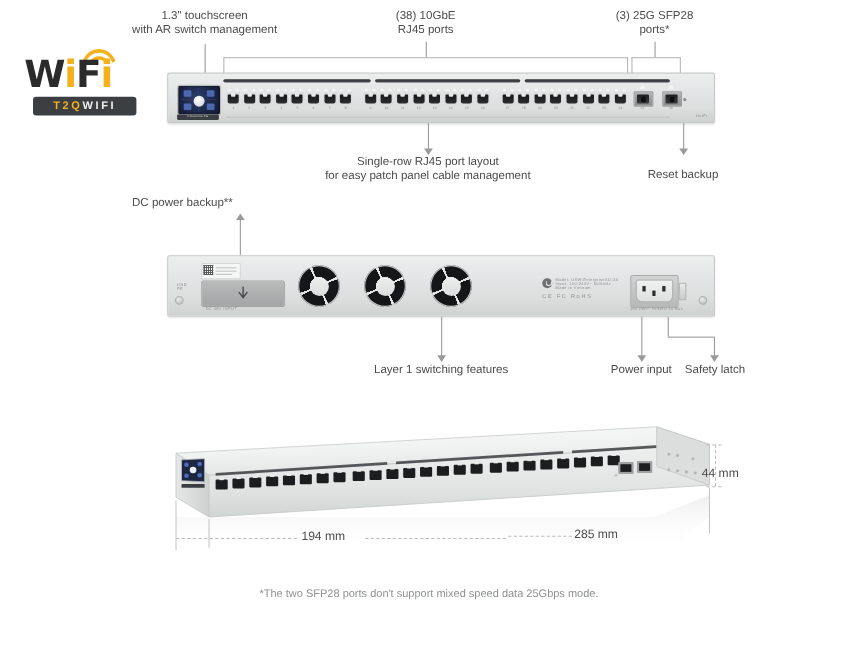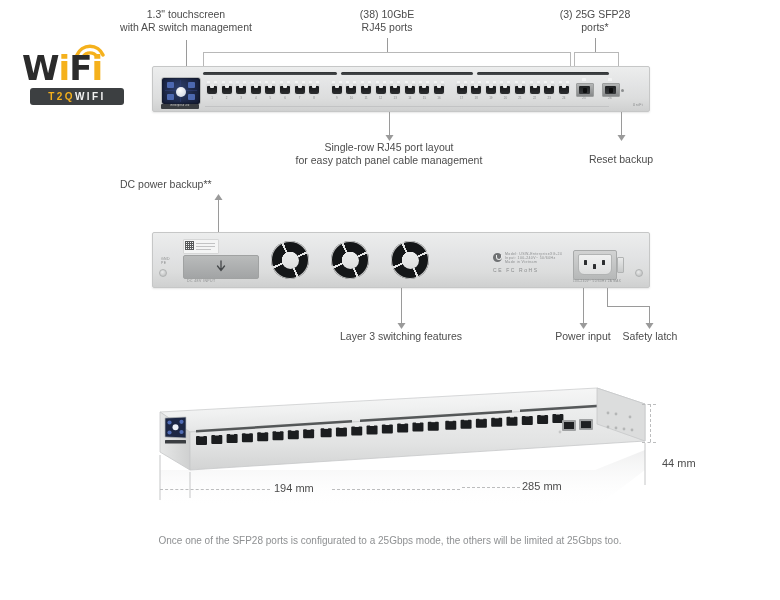--- a/index.html
+++ b/index.html
@@ -465,21 +465,21 @@
     </div>
   </div>
   <div class="certmarks" style="left:420px;top:46px;font-size:3px;">100-240V~ 50/60Hz 2A MAX</div>
   <div class="latch" style="left:464px;top:24px;"></div>
 </div>
 
 <div class="leader leader-v" style="left:401px;top:288px;height:38px;"></div>
 <svg class="abs" style="left:397px;top:322px;width:9px;height:7px;" viewBox="0 0 9 7">
     <path d="M4.5 7 L0.5 1 L8.5 1 Z" fill="#9a9a9a"></path>
   </svg>
-<div class="callout" style="left:311px;top:330px;width:180px;">Layer 3 switching features</div>
+<div class="callout" style="left:311px;top:330px;width:180px;">Layer 1 switching features</div>
 
 <div class="leader leader-v" style="left:583px;top:288px;height:38px;"></div>
 <svg class="abs" style="left:579px;top:322px;width:9px;height:7px;" viewBox="0 0 9 7">
     <path d="M4.5 7 L0.5 1 L8.5 1 Z" fill="#9a9a9a"></path>
   </svg>
 <div class="callout" style="left:533px;top:330px;width:100px;">Power input</div>
 
 <div class="leader leader-v" style="left:607px;top:288px;height:18px;"></div>
 <div class="leader leader-h" style="left:607px;top:306px;width:42px;"></div>
 <div class="leader leader-v" style="left:649px;top:306px;height:20px;"></div>
@@ -598,20 +598,20 @@
   <path d="M190,472 L190,498" stroke="#c5c6c7" stroke-width="1" fill="none"></path>
   <path d="M645,443 L645,485" stroke="#c5c6c7" stroke-width="1" fill="none"></path>
 </svg>
 
 <div class="dimline" style="left:160px;top:489px;width:110px;"></div>
 <div class="dimtext" style="left:274px;top:482px;">194 mm</div>
 <div class="dimline" style="left:332px;top:489px;width:128px;"></div>
 
 <div class="dimline" style="left:462px;top:487px;width:58px;"></div>
 <div class="dimtext" style="left:522px;top:480px;">285 mm</div>
-<div class="dimtext" style="left:662px;top:425px;margin-top:32px;">44 mm</div>
+<div class="dimtext" style="left:638px;top:425px;">44 mm</div>
 <div class="dimline-v" style="left:650px;top:404px;height:38px;"></div>
 <div class="dimline" style="left:642px;top:404px;width:14px;"></div>
 <div class="dimline" style="left:642px;top:442px;width:14px;"></div>
 
 <div class="footnotes">
-  <div>Once one of the SFP28 ports is configurated to a 25Gbps mode, the others will be limited at 25Gbps too.</div>
+  <div>*The two SFP28 ports don't support mixed speed data 25Gbps mode.</div>
 </div>
 
 </body></html>

